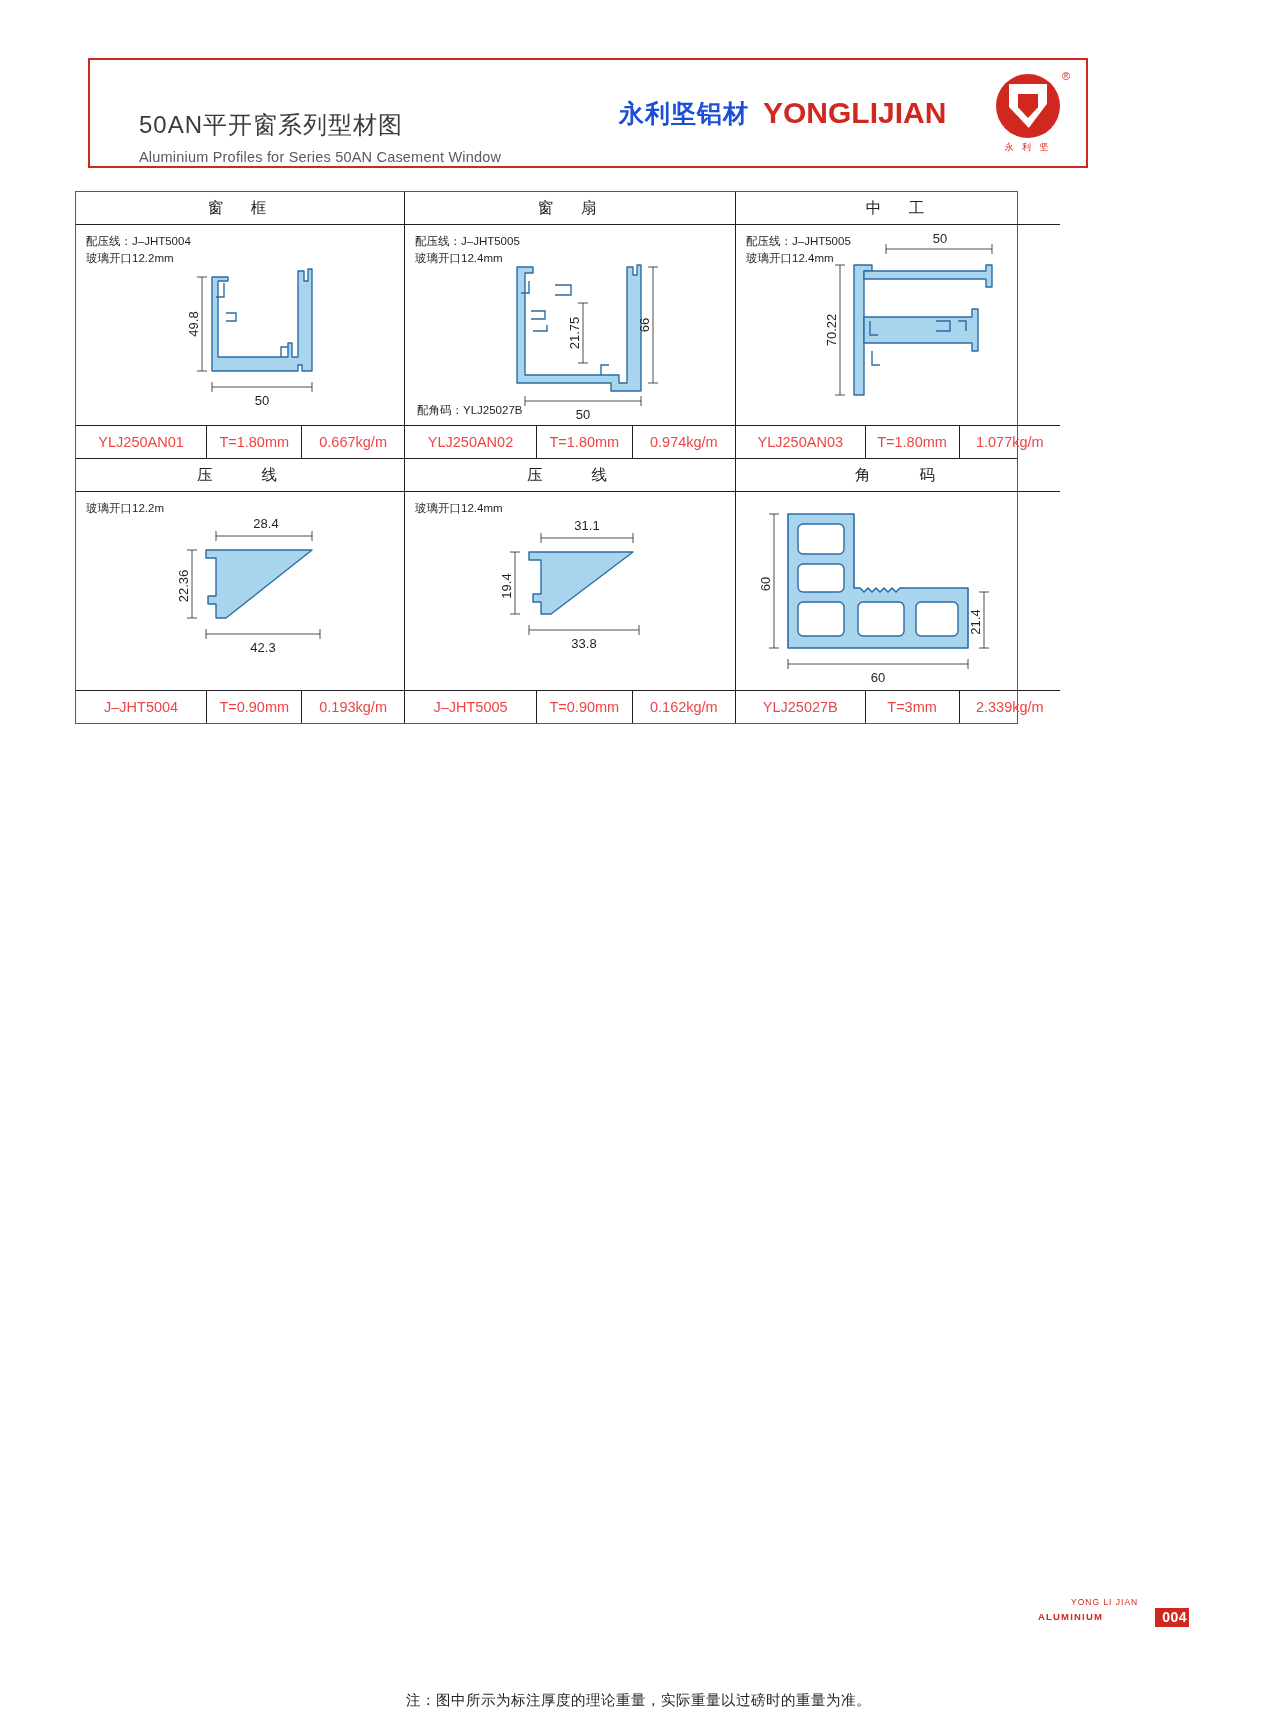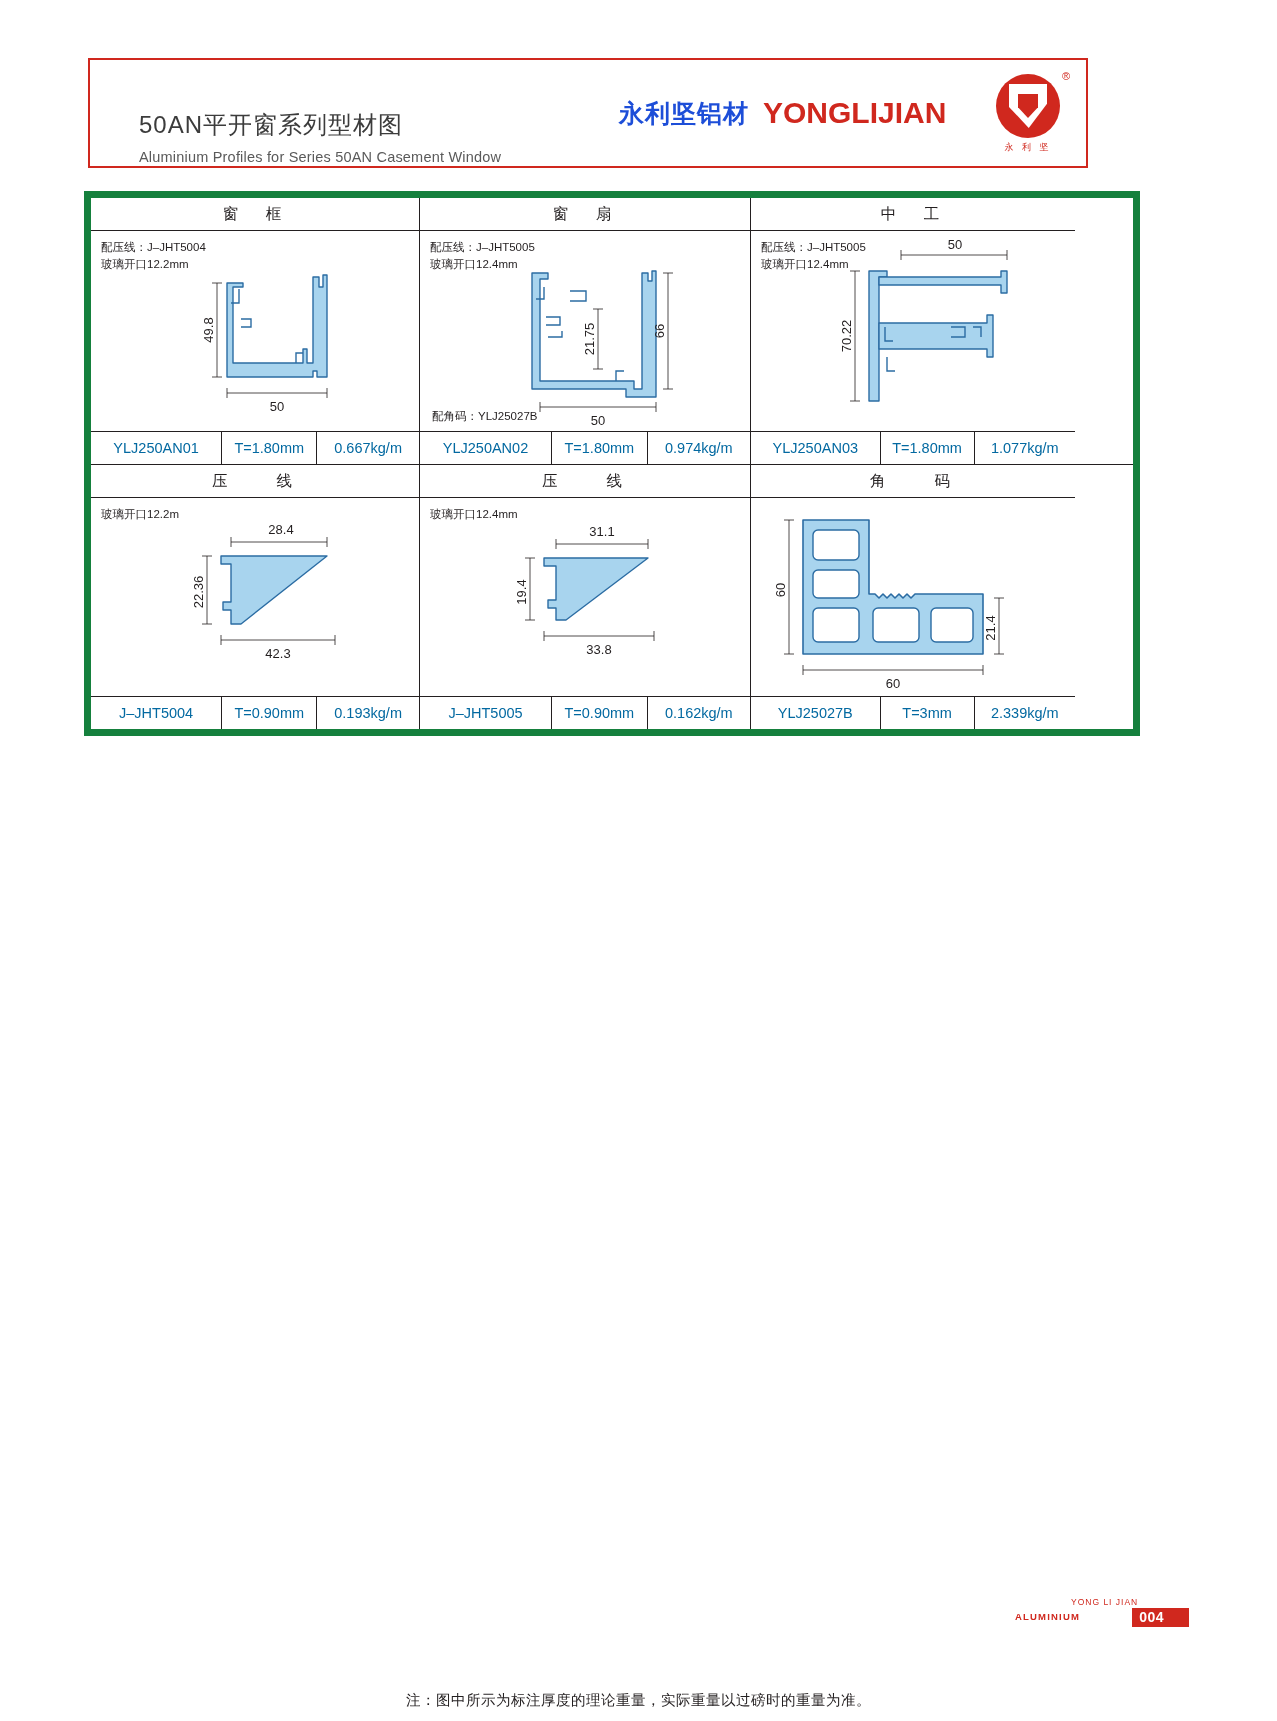--- a/index.html
+++ b/index.html
@@ -113,24 +113,24 @@
     position: absolute;
     right: 4px;
     top: 2px;
     font-size: 11px;
     color: #d0281e;
   }
 
   
   .sheet {
     position: absolute;
-    left: 84px;
+    left: 75px;
     top: 191px;
-    width: 1056px;
-    border: 7px solid #15803d;
+    width: 943px;
+    border: 1px solid #15803d;
     box-sizing: border-box;
   }
   .row {
     display: flex;
     border-bottom: 1px solid #231f20;
   }
   .row:last-child { border-bottom: none; }
   .cell {
     border-right: 1px solid #231f20;
     box-sizing: border-box;
@@ -167,21 +167,21 @@
 
   .spec {
     display: flex;
     height: 32px;
     border-top: 1px solid #231f20;
   }
   .spec > div {
     line-height: 32px;
     text-align: center;
     font-size: 14.5px;
-    color: #0369a1;
+    color: #ef4444;
     border-right: 1px solid #231f20;
     box-sizing: border-box;
   }
   .spec > div:last-child { border-right: none; }
   .sp-code { width: 40%; }
   .sp-thick { width: 29%; }
   .sp-weight { width: 31%; }
 
   
   svg { display: block; }
@@ -223,21 +223,21 @@
     font-weight: bold;
     color: #d0281e;
     letter-spacing: 1.2px;
     margin-right: 4px;
   }
   .pb-num {
     background: #d0281e;
     color: #fff;
     font-size: 14px;
     font-weight: bold;
-    padding: 1px 25px 2px 7px;
+    padding: 1px 2px 2px 7px;
     letter-spacing: 0.5px;
   }
 </style>
 </head>
 <body>
 
 <div class="header">
   <div class="header-titles">
     <div class="title-cn">50AN平开窗系列型材图</div>
     <div class="title-en">Aluminium Profiles for Series 50AN Casement Window</div>

